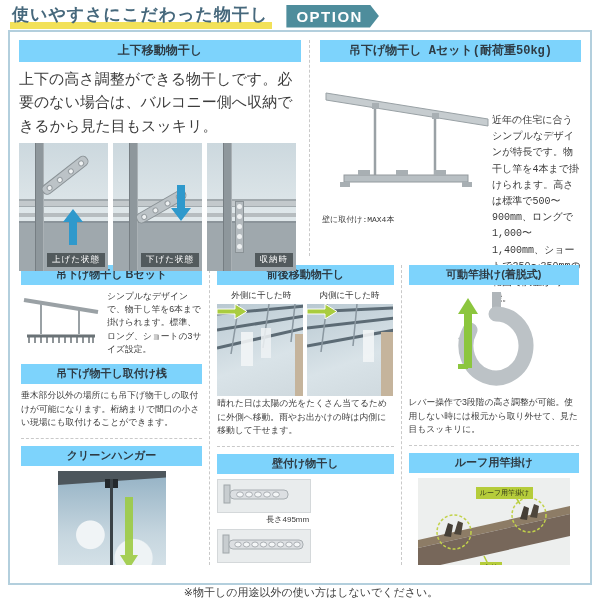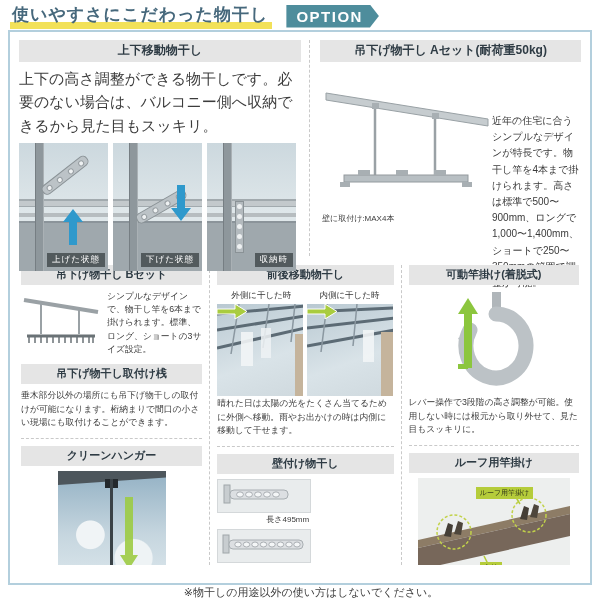--- a/index.html
+++ b/index.html
@@ -10,30 +10,30 @@
   .page-header { display:flex; align-items:center; padding:5px 0 3px 10px; height:30px;border-radius:15px; }
   .page-title { font-size:17px; font-weight:bold; color:#46687c; letter-spacing:1px;
     background:linear-gradient(transparent 72%, #f2e159 72%); padding:0 4px 3px 2px; }
   .option-badge { margin-left:14px; background:#4e8d9c; color:#fff; font-size:15px;
     font-weight:bold; letter-spacing:1.5px; padding:3px 16px 3px 10px;
     clip-path:polygon(0 0, calc(100% - 9px) 0, 100% 50%, calc(100% - 9px) 100%, 0 100%); }
 
   
   .frame { margin:0 8px; height:555px; border:2px solid #b3cfdd; padding:8px 9px 4px 9px; }
 
-  .secbar { background:#e5e5e5; color:#2e3b44; font-weight:bold; text-align:center;
+  .secbar { background:#7dd3fc; color:#2e3b44; font-weight:bold; text-align:center;
     font-size:12px; padding:2px 0 3px 0; margin-bottom:5px; }
   .secbar.small { font-size:11px; }
   .body-txt { font-size:15px; line-height:1.55; color:#3c3c3c; }
   .body-txt.tiny { font-size:8.8px; }
 
   
   .row1 { display:flex; height:216px; }
   .r1-left { width:290px; padding-right:8px; }
-  .r1-right { flex:1; border-left:1px dashed #c9c9c9; padding-left:10px; }
+  .r1-right { flex:1; border-left:1px dashed #c9c9c9; padding-left:10px;font-family:Liberation Mono, monospace; }
 
   .photo-strip { display:flex; gap:5px; margin-top:6px; }
   .photo { position:relative; width:89px; height:128px; overflow:hidden;
     background:linear-gradient(#ccd8de 0%, #dfe7ea 55%, #dfe7ea 60%); }
   .photo .rail { position:absolute; left:0; right:0; top:56px; height:8px;
     background:#c3c9cc; border-top:2px solid #a2aaae; border-bottom:1px solid #a2aaae; }
   .photo .rail2 { position:absolute; left:0; right:0; top:70px; height:4px; background:#b7bdc0; }
   .photo .panel { position:absolute; left:0; right:0; top:78px; bottom:0; background:#9fa8ad;
     border-top:2px solid #8b949a; }
   .photo .pole { position:absolute; top:0; bottom:0; left:16px; width:9px; background:#8e979c;

